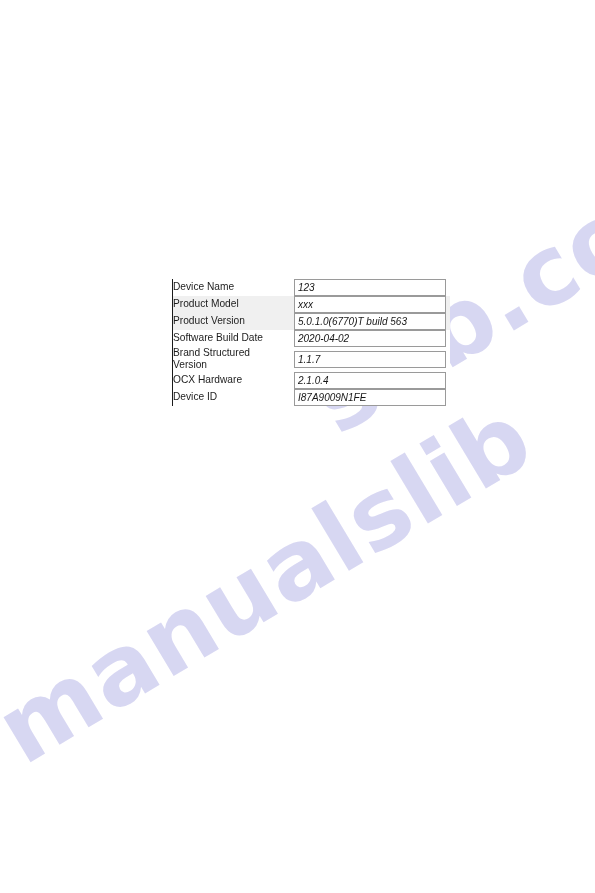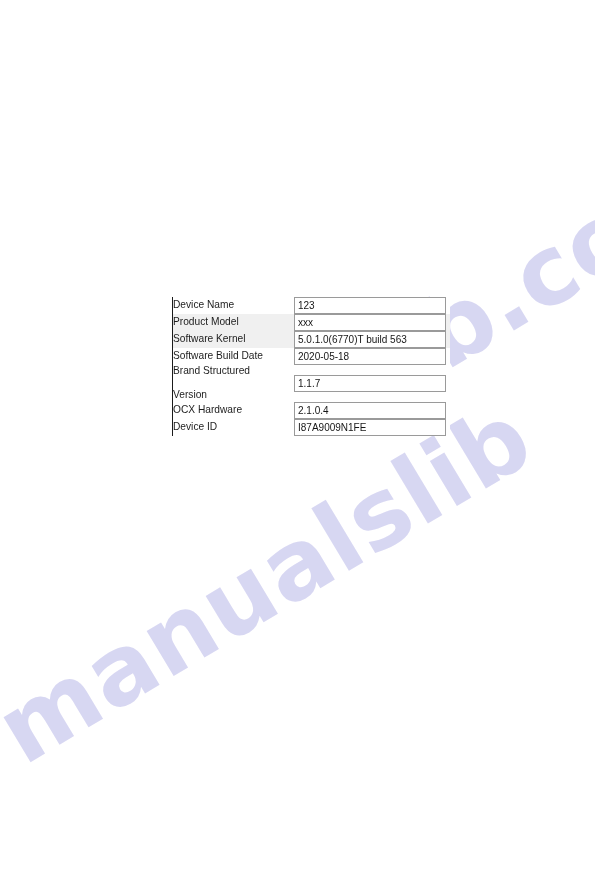--- a/index.html
+++ b/index.html
@@ -44,21 +44,21 @@
     font-size: 96px;
     left: 292px; top: 360px;
     transform: rotate(-31deg);
     transform-origin: left top;
   }
 
   
   #info-panel {
     position: absolute;
     left: 172px;
-    top: 297px;
+    top: 279px;
     width: 277px;
     z-index: 3;
     border-left: 1.6px solid #1b1b1b;
     border-right: 1.6px solid #1b1b1b;
     background: #f97316;
   }
   #info-table {
     width: 100%;
     border-collapse: collapse;
     table-layout: fixed;
@@ -75,38 +75,39 @@
     width: 121px;
     padding: 3px 4px 3px 7px;
     font-size: 10.2px;
     color: #1d1d1d;
     line-height: 1.22;
     font-family: "Liberation Sans", sans-serif;
   }
   td.val {
     width: 156px;
     padding: 3px 4px 3px 0;
+    font-style: italic;
   }
   .field {
     display: block;
     width: 152px;
     height: 17px;
     line-height: 15px;
     border: 1px solid #9a9a9a;
     background: #ffffff;
     font-size: 10px;
     color: #161616;
     padding: 0 3px;
     font-family: "Liberation Sans", sans-serif;
     white-space: nowrap;
     overflow: hidden;
     border-radius: 0;
   }
   tr.tall td.lbl { padding-top: 2px; padding-bottom: 2px; }
-  tr.tall td.lbl .l2 { display: block; margin-top: 12px; }
+  tr.tall td.lbl .l2 { display: block; }
 </style>
 </head>
 <body>
 
 <div id="page">
 
   <div id="watermark-layer">
     <div class="wm" id="wm-a">manualslib</div>
     <div class="wm" id="wm-b">slib.com</div>
   </div>
@@ -123,30 +124,30 @@
 
         <tr class="alt">
           <td class="lbl">Product Model</td>
           <td class="val">
             <span class="field">xxx</span>
           </td>
         </tr>
 
 
         <tr class="alt">
-          <td class="lbl">Software Kernel</td>
+          <td class="lbl">Product Version</td>
           <td class="val">
             <span class="field">5.0.1.0(6770)T build 563</span>
           </td>
         </tr>
 
         <tr>
           <td class="lbl">Software Build Date</td>
           <td class="val">
-            <span class="field">2020-05-18</span>
+            <span class="field">2020-04-02</span>
           </td>
         </tr>
 
 
 
 
         <tr class="tall">
           <td class="lbl">
             <span class="l1">Brand Structured</span>
             <span class="l2">Version</span>

